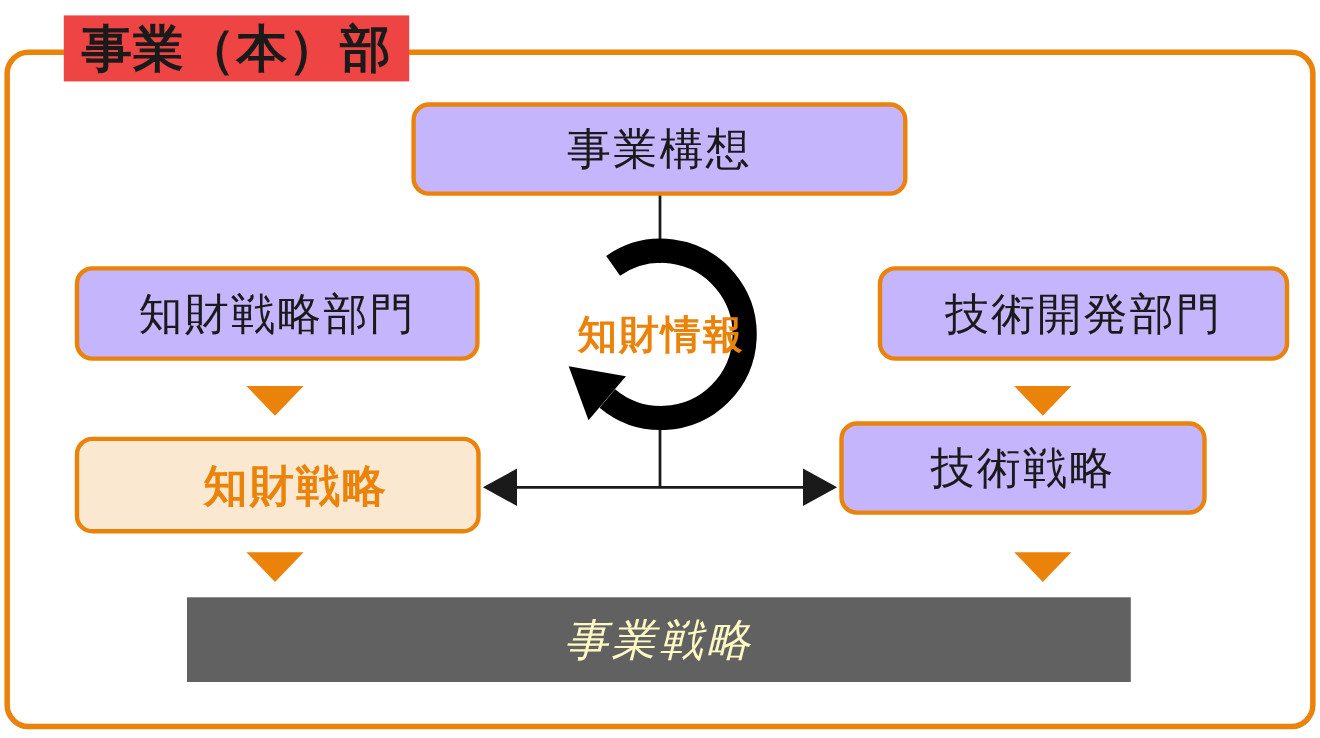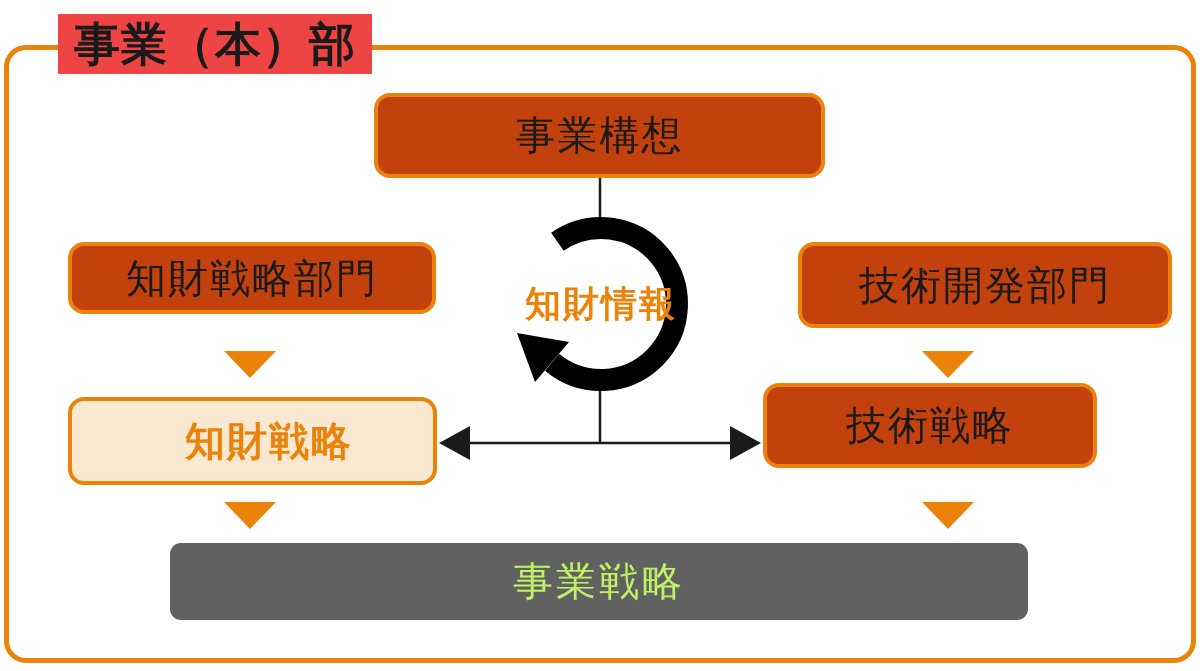--- a/index.html
+++ b/index.html
@@ -31,27 +31,27 @@
   .thin-line { stroke: var(--ink); stroke-width: 2.5px; }
   .arrowhead { fill: var(--ink); }
   .cycle-stroke { fill: none; stroke: #000000; stroke-width: 22px; }
   .cycle-head { fill: #000000; }
   .tri { fill: var(--orange); }
   .cycle-bg { fill: #ffffff; }
 
   .box {
     position: absolute; z-index: 2;
     display: flex; align-items: center; justify-content: center;
-    background: #c2410c; border: 4px solid var(--orange); border-radius: 16px;
+    background: #c4b5fd; border: 4px solid var(--orange); border-radius: 16px;
     font-size: 40px; color: var(--ink); white-space: nowrap; letter-spacing: 2px;
   }
   .box.accent { background: var(--cream); color: var(--orange); font-weight: bold; }
   .box.dark {
-    background: var(--gray); border: none; border-radius: 11px;
-    color: #bef264; letter-spacing: 3px;
+    background: var(--gray); border: none; border-radius: 0;
+    color: #fef9c3; letter-spacing: 3px; font-style: italic;
   }
 
   .cycle-label {
     position: absolute; left: 521px; top: 234px; width: 160px; height: 140px; z-index: 2;
     display: flex; flex-direction: row; align-items: center; justify-content: center;
     color: var(--orange); font-size: 36px; font-weight: bold; line-height: 40px;
     letter-spacing: 2px; text-align: left;
   }
 </style>
 </head>
@@ -75,21 +75,21 @@
     <polygon class="cycle-head" points="517,333 535,382 569,342"></polygon>
 
     <polygon class="tri" points="224,351 276,351 250,378"></polygon>
     <polygon class="tri" points="922,351 974,351 948,378"></polygon>
     <polygon class="tri" points="224,502 276,502 250,529"></polygon>
     <polygon class="tri" points="922,502 974,502 948,529"></polygon>
   </svg>
 
   <div class="box" style="left:374px; top:93px; width:451px; height:85px;">事業構想</div>
 
-  <div class="box" style="left:68px; top:242px; width:368px; height:72px;">知財戦略部門</div>
+  <div class="box" style="left:68px; top:242px; width:368px; height:86px;">知財戦略部門</div>
 
   <div class="box" style="left:763px; top:242px; width:374px; height:86px;margin-left:35px;">技術開発部門</div>
 
   <div class="box accent" style="left:68px; top:397px; width:369px; height:88px;padding-left:33px;">知財戦略</div>
 
   <div class="box" style="left:763px; top:383px; width:334px; height:85px;">技術戦略</div>
 
   <div class="box dark" style="left:170px; top:543px; width:858px; height:77px;">事業戦略</div>
 
   <div class="cycle-label">

